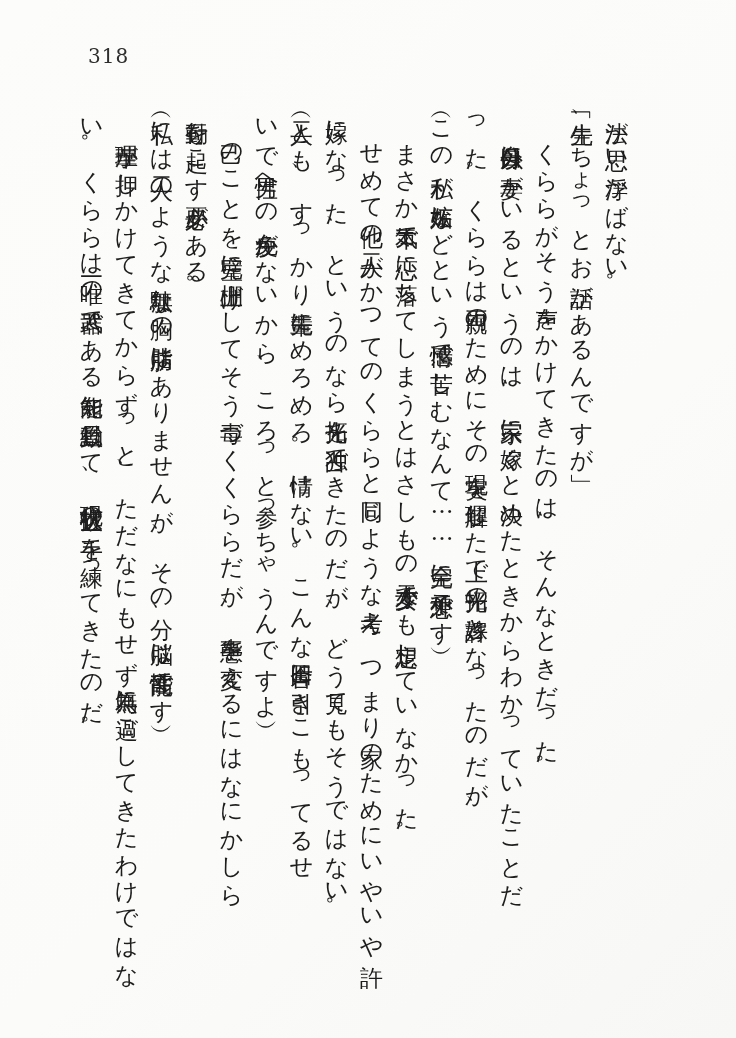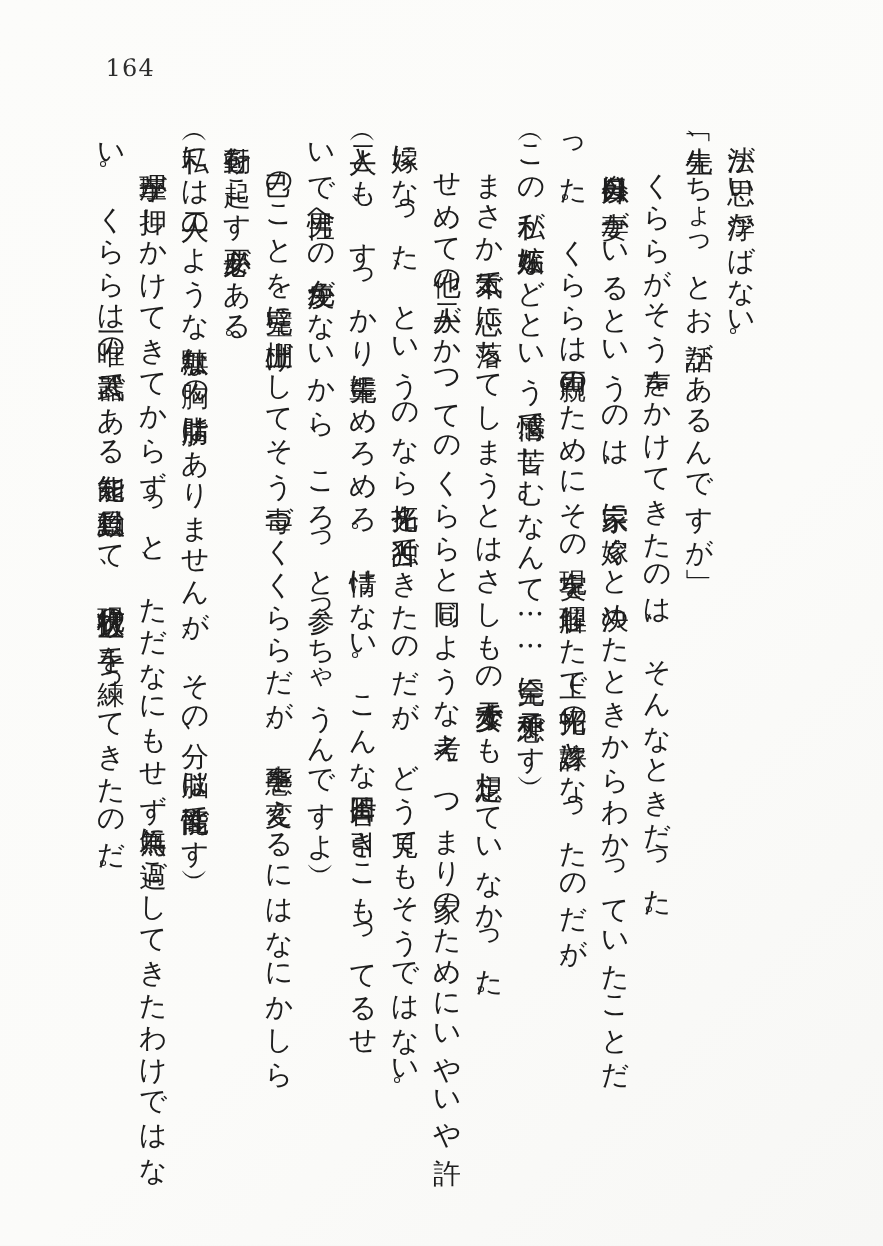--- a/index.html
+++ b/index.html
@@ -44,21 +44,21 @@
     white-space: nowrap;
   }
   .text-line.indent {
     text-indent: 1em;
   }
 </style>
 </head>
 <body>
 
 <div class="page">
-  <div class="page-number">164</div>
+  <div class="page-number">318</div>
   <div class="text-block" id="text-block">
       <div class="text-line">法が思い浮かばない。</div>
       <div class="text-line">「先生、ちょっとお話があるんですが」</div>
       <div class="text-line indent">くららがそう声をかけてきたのは、そんなときだった。</div>
       <div class="text-line indent">自分以外に妻がいるというのは、宗家に嫁ぐと決めたときからわかっていたことだ</div>
       <div class="text-line">った。くららは両親のためにその現実を理解した上で拓光の許嫁となったのだが、</div>
       <div class="text-line">（この私が嫉妬などという感情で苦しむなんて……完全に予想外です）</div>
       <div class="text-line indent">まさか本気で恋に落ちてしまうとはさしもの天才少女でも想定していなかった。</div>
       <div class="text-line indent">せめて他の二人がかつてのくららと同じような考え、つまり家のためにいやいや許</div>
       <div class="text-line">嫁になった、というのなら拓光を独占できたのだが、どう見てもそうではない。</div>

